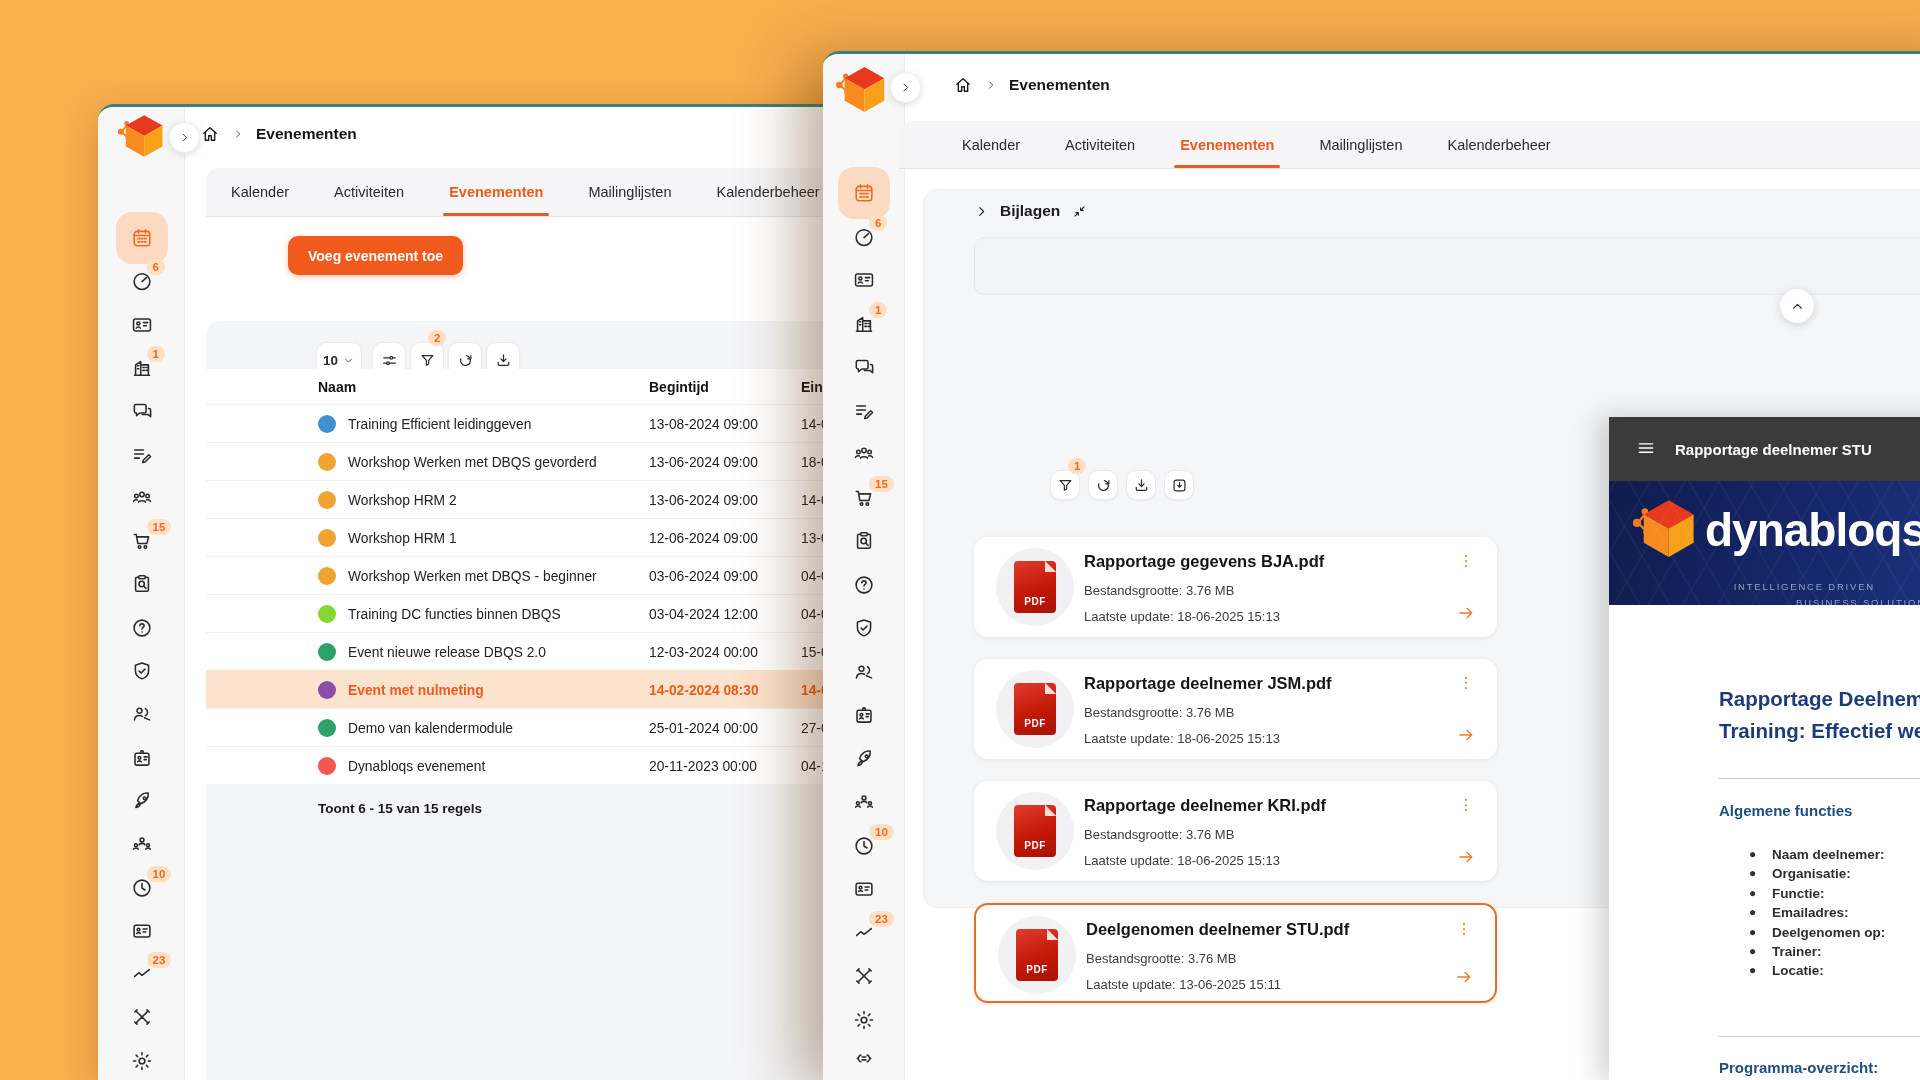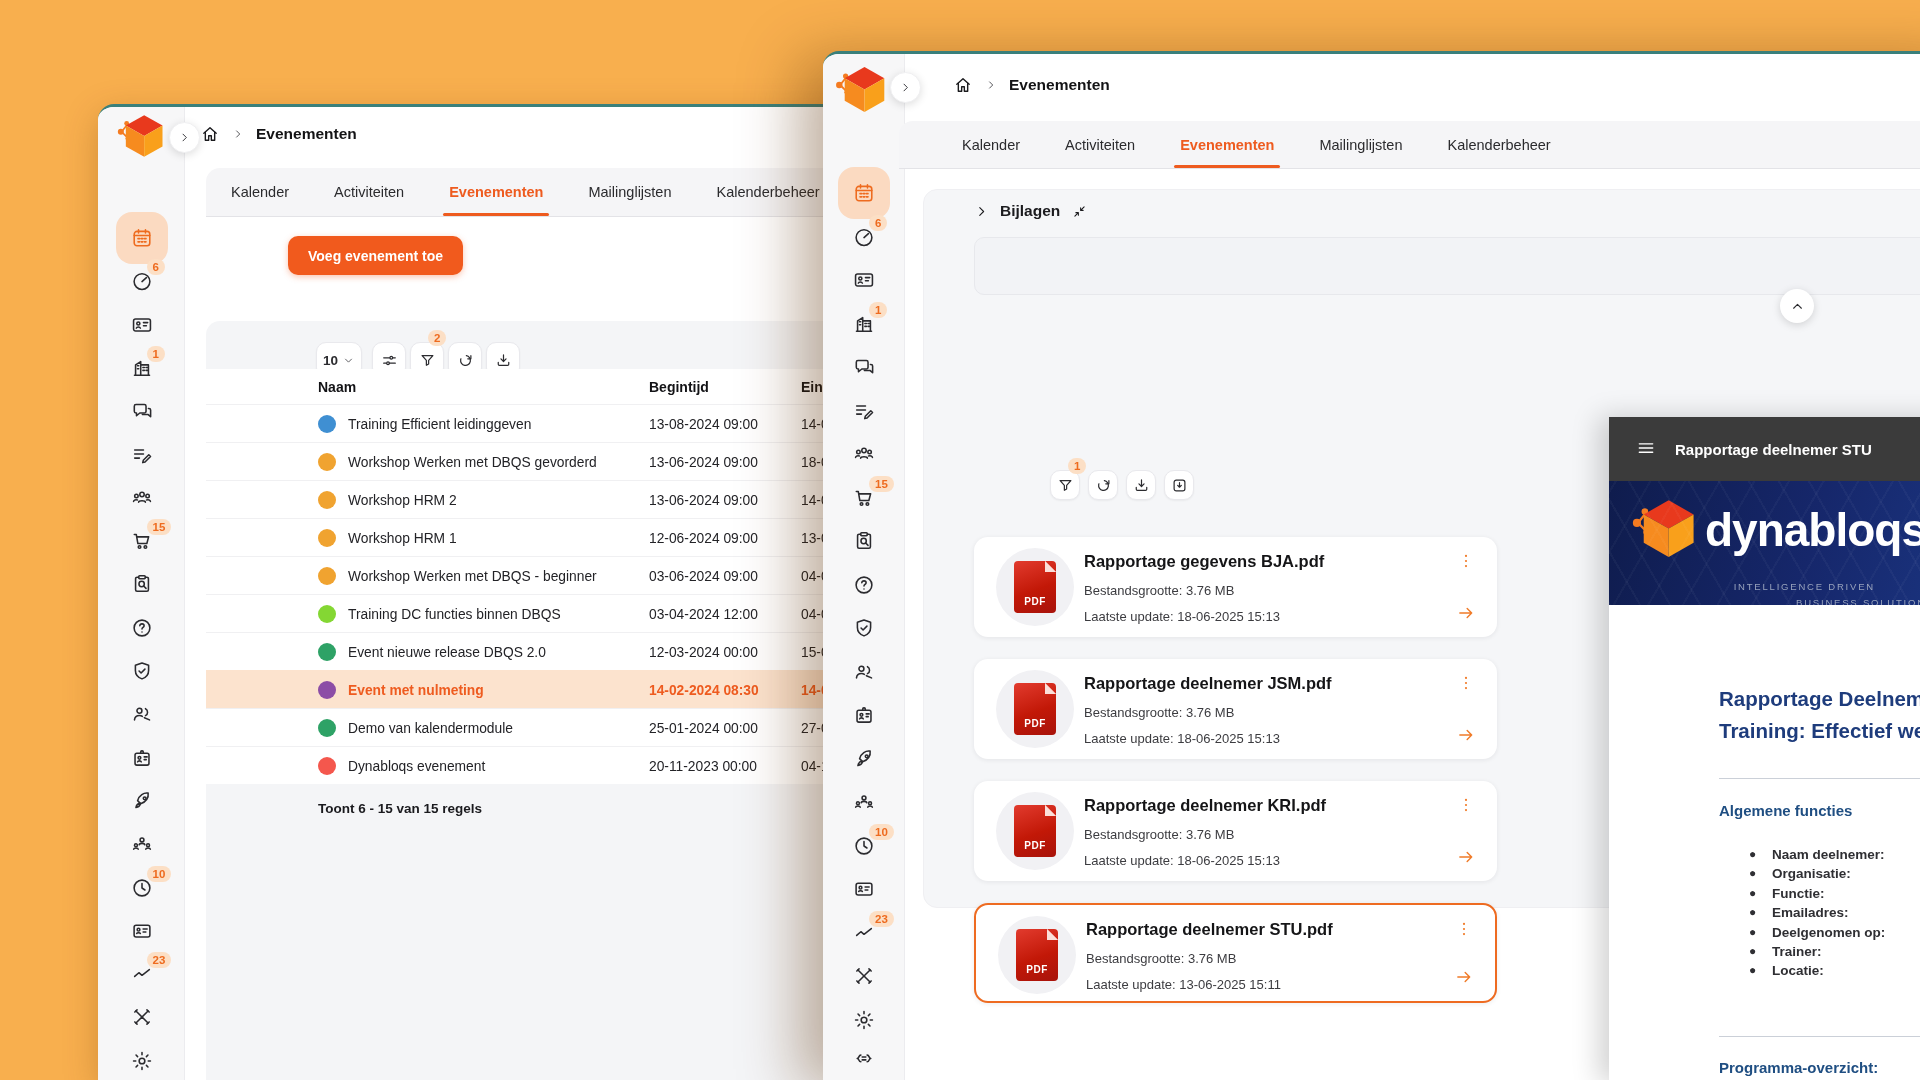--- a/index.html
+++ b/index.html
@@ -872,21 +872,21 @@
                 </span>
      </button>
             </div>
             <div class="card selected" style="top: 713px;">
               <span class="pdf-circle">
        <span class="pdf-doc">
                   <span class="fold"></span>
                   <span>PDF</span>
                 </span>
      </span>
-     <span class="card-title">Rapportage deelnemer STU.pdf</span>
+     <span class="card-title">Deelgenomen deelnemer STU.pdf</span>
      <span class="card-meta1">Bestandsgrootte: 3.76 MB</span>
      <span class="card-meta2">Laatste update: 13-06-2025 15:11</span>
      <button class="card-kebab">
        <span class="ic">
                   <svg viewBox="0 0 24 24" fill="none" stroke="currentColor" stroke-width="1.7" stroke-linecap="round" stroke-linejoin="round">
                     <circle cx="12" cy="5.2" r="1.45" fill="currentColor" stroke="none"></circle>
                     <circle cx="12" cy="12" r="1.45" fill="currentColor" stroke="none"></circle>
                     <circle cx="12" cy="18.8" r="1.45" fill="currentColor" stroke="none"></circle>
                   </svg>
                 </span>

